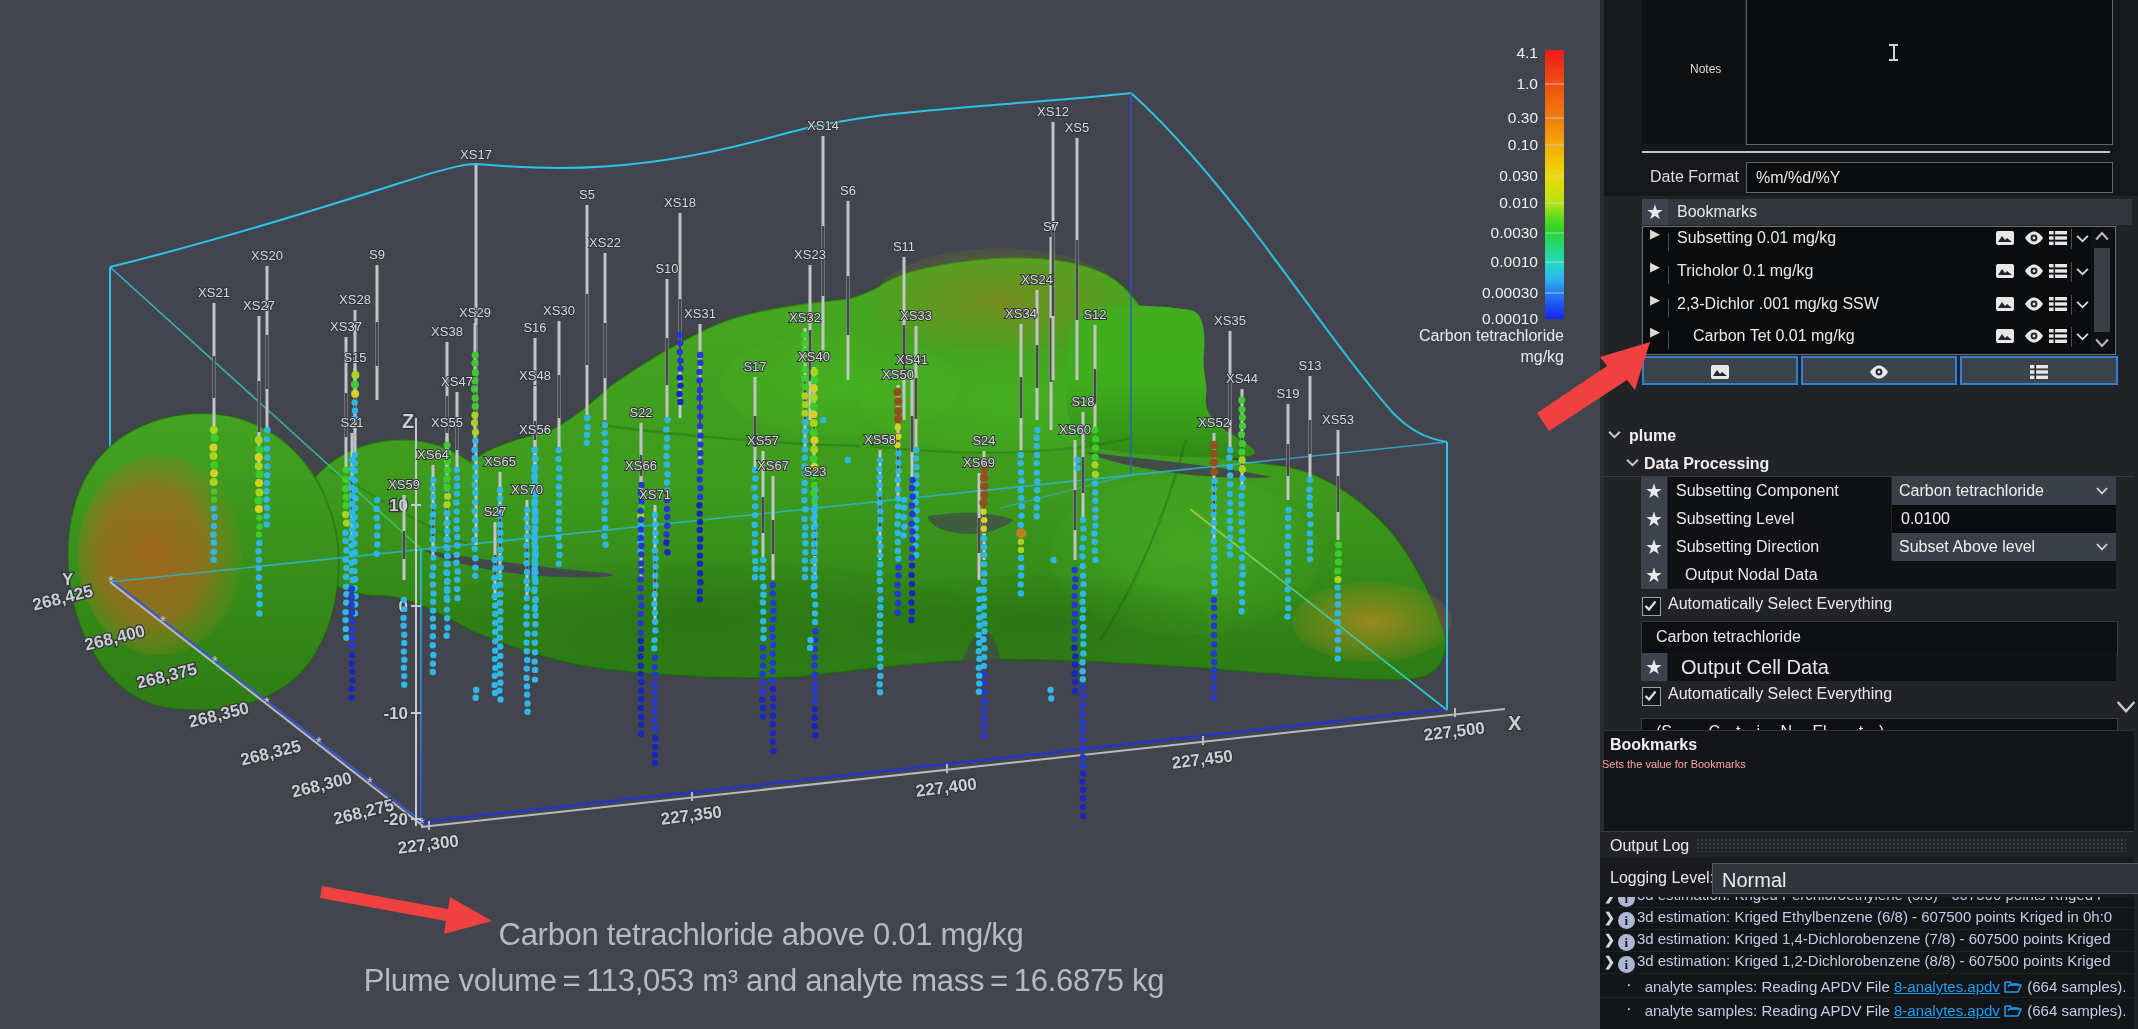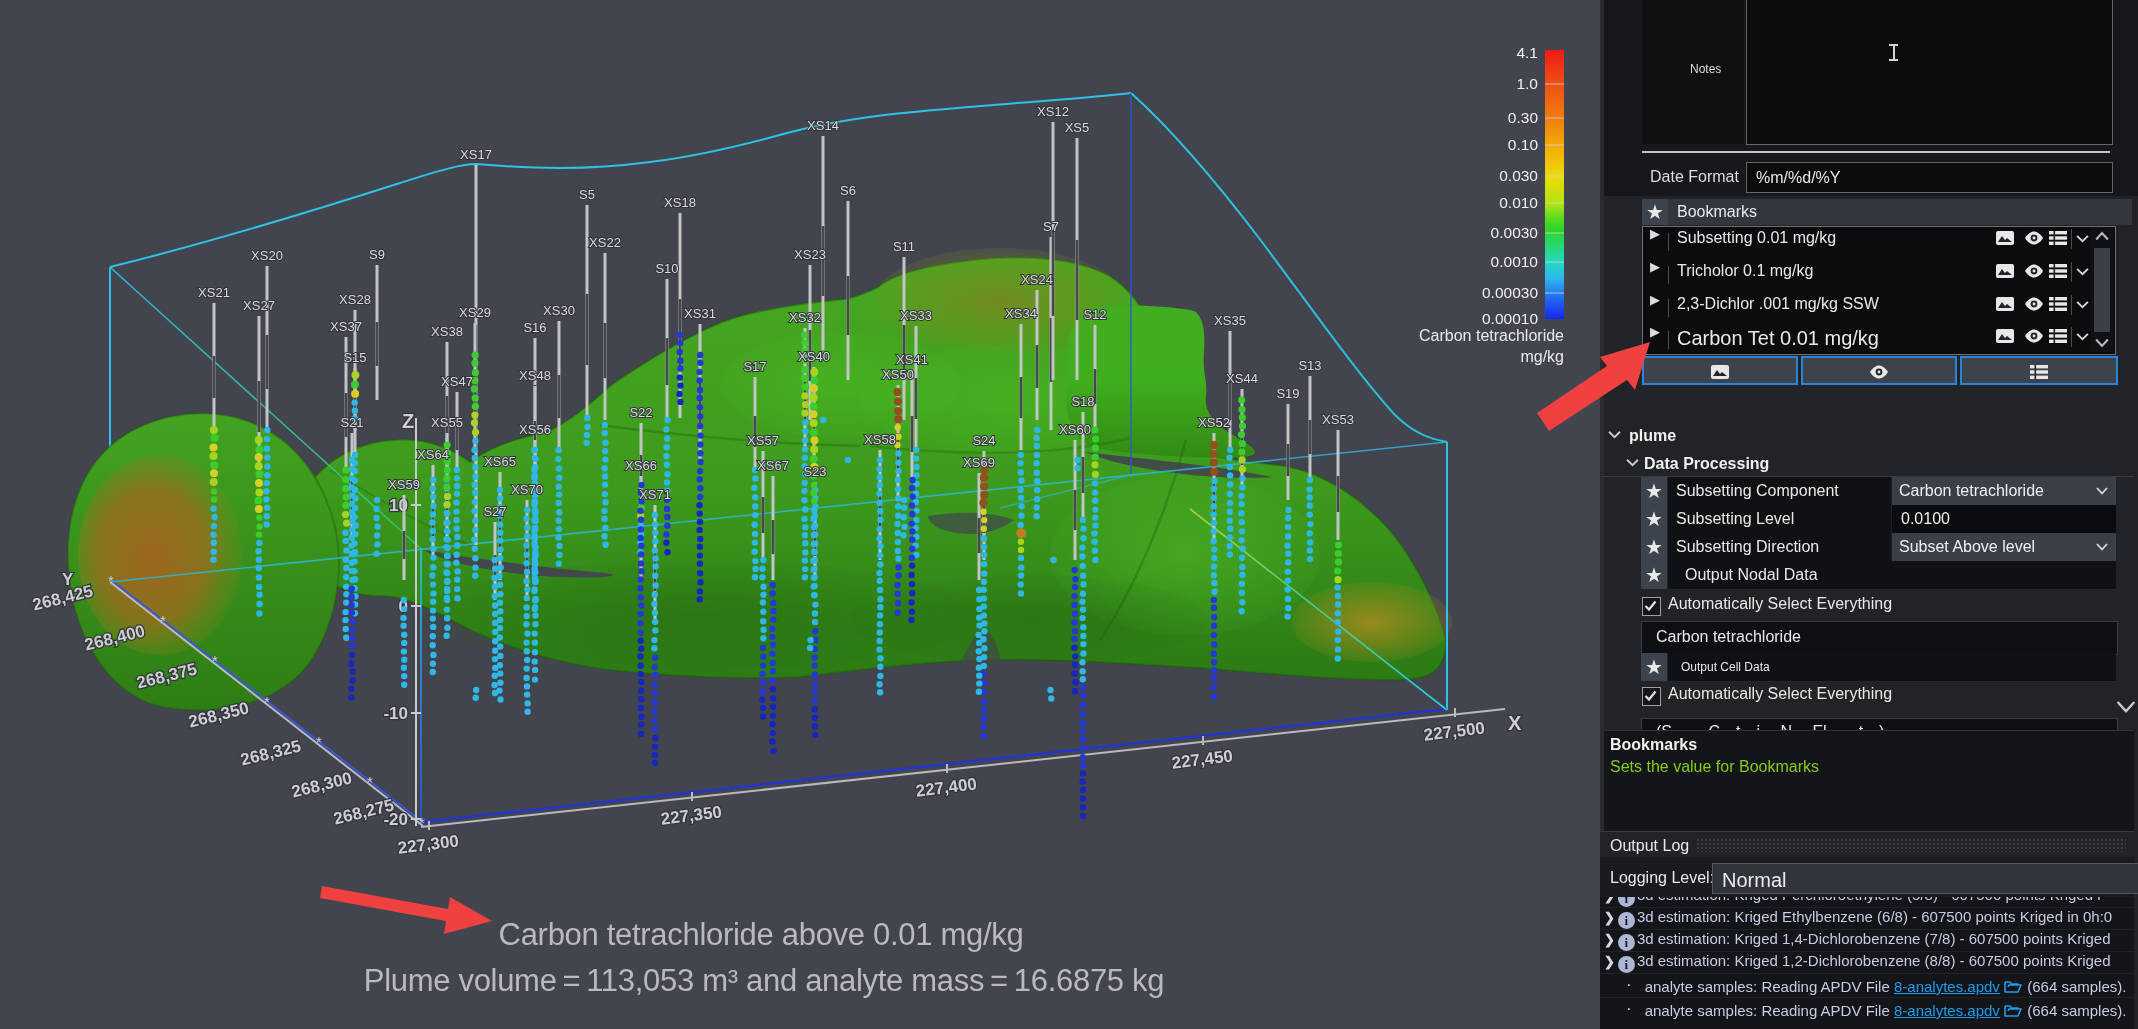--- a/index.html
+++ b/index.html
@@ -1502,21 +1502,21 @@
         <rect x="0" y="5.3" width="18" height="3.4" fill="#e8e8e8"></rect>
         <rect x="0" y="10.6" width="18" height="3.4" fill="#e8e8e8"></rect>
         <rect x="4.5" y="0" width="1.6" height="14" fill="#23252a"></rect>
       </svg></div>
     <div style="position:absolute;left:471px;top:295px;width:1px;height:20px;background:#4a4c52"></div>
     <svg style="position:absolute;left:476px;top:300px" width="13" height="9" viewBox="0 0 12 8">
       <path d="M1,1.5 L6,6.5 L11,1.5" stroke="#d5d5d5" stroke-width="1.7" fill="none"></path>
     </svg>
     <div style="position:absolute;left:50px;top:324px;width:12px;height:16px;color:#dcdcdc;font-size:13px">▶</div>
     <div style="position:absolute;left:68px;top:331px;width:1px;height:18px;background:#4a4c52"></div>
-    <div style="position:absolute;left:77px;top:327px;color:#e9e9e9;font-size:20px;white-space:nowrap">Carbon Tet 0.01 mg/kg</div>
+    <div style="position:absolute;left:93px;top:327px;color:#e9e9e9;font-size:16px;white-space:nowrap">Carbon Tet 0.01 mg/kg</div>
     <div style="position:absolute;left:396px;top:329px"><svg width="18" height="14" viewBox="0 0 18 14">
         <rect x="0" y="0" width="18" height="14" rx="2" fill="#e8e8e8"></rect>
         <path d="M 2,11 L 6,5 L 9,9 L 11,7 L 16,11 Z" fill="#23252a"></path>
       </svg></div>
     <div style="position:absolute;left:424px;top:329px"><svg width="20" height="14" viewBox="0 0 20 14">
         <path d="M 1,7 C 4,2 8,0.5 10,0.5 C 12,0.5 16,2 19,7 C 16,12 12,13.5 10,13.5 C 8,13.5 4,12 1,7 Z" fill="#e8e8e8"></path>
         <circle cx="10" cy="7" r="3.4" fill="#23252a"></circle>
         <circle cx="10" cy="7" r="1.4" fill="#e8e8e8"></circle>
       </svg></div>
     <div style="position:absolute;left:449px;top:329px"><svg width="18" height="14" viewBox="0 0 18 14">
@@ -1591,34 +1591,34 @@
  <div style="position:absolute;left:41px;top:561px;width:26px;height:28px;background:#3d434c;color:#e8e8e8;font-size:20px;line-height:28px;text-align:center">★</div>
     <div style="position:absolute;left:68px;top:561px;width:448px;height:28px;background:#101114;border-bottom:1px solid #26272c"><span style="margin-left:17px;line-height:28px;font-size:16px;color:#e9e9e9">Output Nodal Data</span></div>
  <div style="position:absolute;left:42px;top:597px;width:17px;height:17px;background:#15161a;border:1px solid #9aa0a8">
     <svg width="15" height="15" viewBox="0 0 15 15">
         <path d="M 2.5,8 L 6,11.5 L 12.5,3.5" stroke="#dfe2e6" stroke-width="2.2" fill="none"></path>
       </svg></div>
  <div style="position:absolute;left:68px;top:595px;color:#e9e9e9;font-size:16px">Automatically Select Everything</div>
  <div style="position:absolute;left:41px;top:621px;width:475px;height:32px;background:#0e0f12;border:1px solid #3a3c42"></div>
  <div style="position:absolute;left:56px;top:628px;color:#e9e9e9;font-size:16px">Carbon tetrachloride</div>
  <div style="position:absolute;left:41px;top:653px;width:26px;height:28px;background:#3d434c;color:#e8e8e8;font-size:20px;line-height:28px;text-align:center">★</div>
-    <div style="position:absolute;left:68px;top:653px;width:448px;height:28px;background:#101114;border-bottom:1px solid #26272c"><span style="margin-left:13px;line-height:28px;font-size:12px;color:#e9e9e9">Output Cell Data</span></div>
+    <div style="position:absolute;left:68px;top:653px;width:448px;height:28px;background:#101114;border-bottom:1px solid #26272c"><span style="margin-left:13px;line-height:28px;font-size:20px;color:#e9e9e9">Output Cell Data</span></div>
  <div style="position:absolute;left:42px;top:687px;width:17px;height:17px;background:#15161a;border:1px solid #9aa0a8">
     <svg width="15" height="15" viewBox="0 0 15 15">
         <path d="M 2.5,8 L 6,11.5 L 12.5,3.5" stroke="#dfe2e6" stroke-width="2.2" fill="none"></path>
       </svg></div>
  <div style="position:absolute;left:68px;top:685px;color:#e9e9e9;font-size:16px">Automatically Select Everything</div>
  <div style="position:absolute;left:41px;top:718px;width:475px;height:12px;background:#0e0f12;border:1px solid #3a3c42;overflow:hidden"><span style="position:relative;top:4px;left:14px;color:#e9e9e9;font-size:16px">(S…… C…t…i… N… El……t…)</span></div>
  <svg style="position:absolute;left:516px;top:700px" width="20" height="14" viewBox="0 0 12 8">
       <path d="M1,1 L6,6.5 L11,1" stroke="#cccccc" stroke-width="1.4" fill="none"></path>
     </svg>
 
  <div style="position:absolute;left:4px;top:730px;width:530px;height:101px;background:#141518;border-top:1px solid #323338"></div>
  <div style="position:absolute;left:10px;top:736px;color:#f0f0f0;font-size:16px;font-weight:bold">Bookmarks</div>
- <div style="position:absolute;left:10px;top:758px;color:#84cc16;font-size:16px">Sets the value for Bookmarks</div>
+ <div style="position:absolute;left:2px;top:758px;color:#fca5a5;font-size:11px">Sets the value for Bookmarks</div>
 
  <div style="position:absolute;left:0px;top:831px;width:534px;height:26px;background:#222327;border-top:1px solid #3a3b40"></div>
  <div style="position:absolute;left:10px;top:837px;color:#e9e9e9;font-size:16px">Output Log</div>
  <div style="position:absolute;left:96px;top:838px;width:430px;height:14px;background-image:radial-gradient(#3c3e44 1px, transparent 1px);background-size:4px 4px"></div>
  <div style="position:absolute;left:0px;top:857px;width:534px;height:40px;background:#1a1b1f"></div>
  <div style="position:absolute;left:10px;top:869px;color:#e9e9e9;font-size:16px">Logging Level:</div>
  <div style="position:absolute;left:112px;top:863px;width:426px;height:29px;background:#31343a;border:1px solid #55575c"></div>
  <div style="position:absolute;left:122px;top:869px;color:#ececec;font-size:20px">Normal</div>
  <div style="position:absolute;left:0px;top:897px;width:534px;height:132px;background:#141519;overflow:hidden">
    <div style="position:absolute;left:0;top:10px;width:534px;height:1px;background:#202127"></div>

